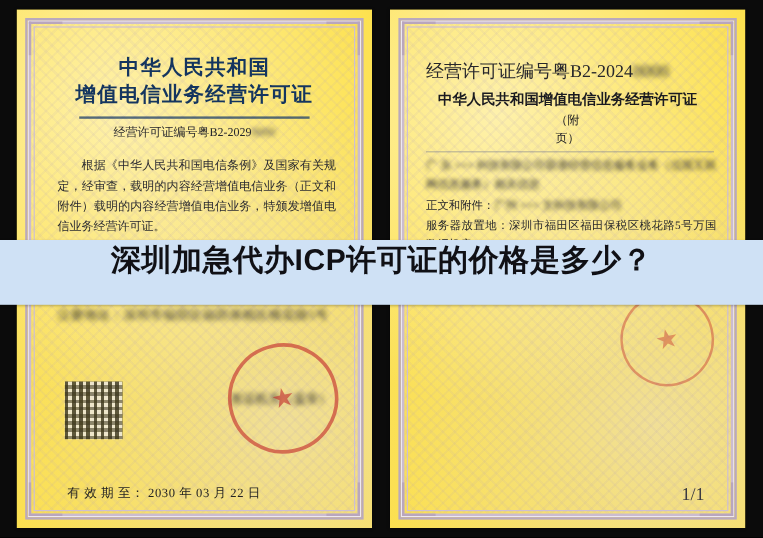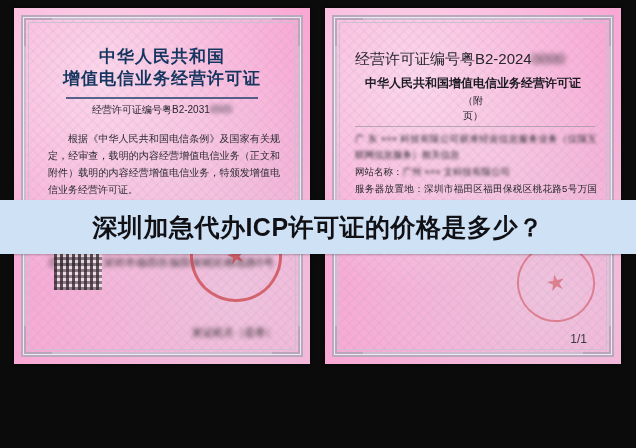--- a/index.html
+++ b/index.html
@@ -13,24 +13,25 @@
     height: 448px;
     background: #0b0b0b;
     overflow: hidden;
     font-family: "Liberation Sans", sans-serif;
   }
 
   
   .cert {
     position: absolute;
     top: 8px;
-    height: 356px;
-    background: #f9a8d4;
+    height: 432px;
+    background: #fde047;
     box-shadow: 0 0 3px rgba(0,0,0,.6);
     overflow: hidden;
+    font-family: Liberation Serif, serif;
   }
   .cert.left  { left: 14px;  width: 296px; }
   .cert.right { left: 325px; width: 296px; }
 
   
   .cert-border {
     position: absolute;
     inset: 7px;
     border: 2px solid #b9a9bd;
     box-shadow: inset 0 0 0 1px #efe9f1, inset 0 0 0 3px #cbbccf;
@@ -236,34 +237,34 @@
     line-height: 16px;
     text-align: justify;
   }
   .r-body p { margin: 0 0 1px 0; }
   .r-body .blur  { filter: blur(2.2px); display: inline-block; }
   .r-body .blur2 { filter: blur(1.6px); display: inline-block; }
 
   .r-pageno {
     position: absolute;
     bottom: 18px; right: 34px;
-    font-size: 12px;
+    font-size: 15px;
     color: #3a3a42;
   }
 
   
   .banner {
     position: absolute;
     left: 0;
     right: 0;
     top: 200px;
     height: 54px;
     background: #cfe1f5;
     display: flex;
-    align-items: center;
+    align-items: flex-start;
     justify-content: center;
     box-shadow: 0 1px 2px rgba(0,0,0,.25);
   }
   .banner-text {
     font-size: 25px;
     font-weight: bold;
     color: #101015;
     letter-spacing: .5px;
     white-space: nowrap;
   }
@@ -282,21 +283,21 @@
     <div class="corner bl"></div>
     <div class="corner br"></div>
 
     <div class="l-title">
       <span>中华人民共和国</span>
       <span class="line2">增值电信业务经营许可证</span>
     </div>
     <div class="l-underline"></div>
 
     <div class="l-certno">
-      <span>经营许可证编号</span><span>粤B2-2031</span><span class="blur">0000</span>
+      <span>经营许可证编号</span><span>粤B2-2029</span><span class="blur">0000</span>
     </div>
 
     <div class="l-body">根据《中华人民共和国电信条例》及国家有关规定，经审查，载明的内容经营增值电信业务（正文和附件）载明的内容经营增值电信业务，特颁发增值电信业务经营许可证。</div>
 
     <div class="l-field l-company">
       <span>公 司 名 称：</span><span class="blurname">深圳市金风科技有限公司</span>
     </div>
     <div class="l-field l-legal">
       <span>法定代表人：</span><span>张涛</span>
     </div>
@@ -307,20 +308,23 @@
     <div class="qr"></div>
 
     <div class="l-issuer">
       <span class="blurname">发证机关（盖章）</span>
     </div>
 
     <div class="seal seal-left">
       <span class="star">★</span>
     </div>
 
+    <div class="l-date l-valid-date">
+      <span>有 效 期 至：</span><span class="num">2030</span><span>年</span><span class="num">03</span><span>月</span><span class="num">22</span><span>日</span>
+    </div>
   </div>
 
   <div class="cert right">
     <div class="paper-texture"></div>
     <div class="guilloche"></div>
     <div class="cert-border"></div>
     <div class="corner tl"></div>
     <div class="corner tr"></div>
     <div class="corner bl"></div>
     <div class="corner br"></div>
@@ -331,21 +335,21 @@
 
     <div class="r-title">中华人民共和国增值电信业务经营许可证</div>
     <div class="r-sub">
       <span>（附</span>
       <span class="pg">页）</span>
     </div>
     <div class="r-hr"></div>
 
     <div class="r-body">
       <p><span class="blur2">广 东 ××× 科技有限公司获准经营信息服务业务（仅限互联网信息服务）相关信息</span></p>
-      <p><span>网站名称：</span><span class="blur2">广州 ××× 文科技有限公司</span></p>
+      <p><span>正文和附件：</span><span class="blur2">广州 ××× 文科技有限公司</span></p>
       <p><span>服务器放置地：</span><span>深圳市福田区福田保税区桃花路5号万国数据机房</span></p>
       <p><span>网站接入服务提供单位：</span><span>阿里云计算有限公司</span></p>
     </div>
 
     <div class="seal seal-right">
       <span class="star">★</span>
     </div>
 
     <div class="r-pageno">1/1</div>
   </div>

